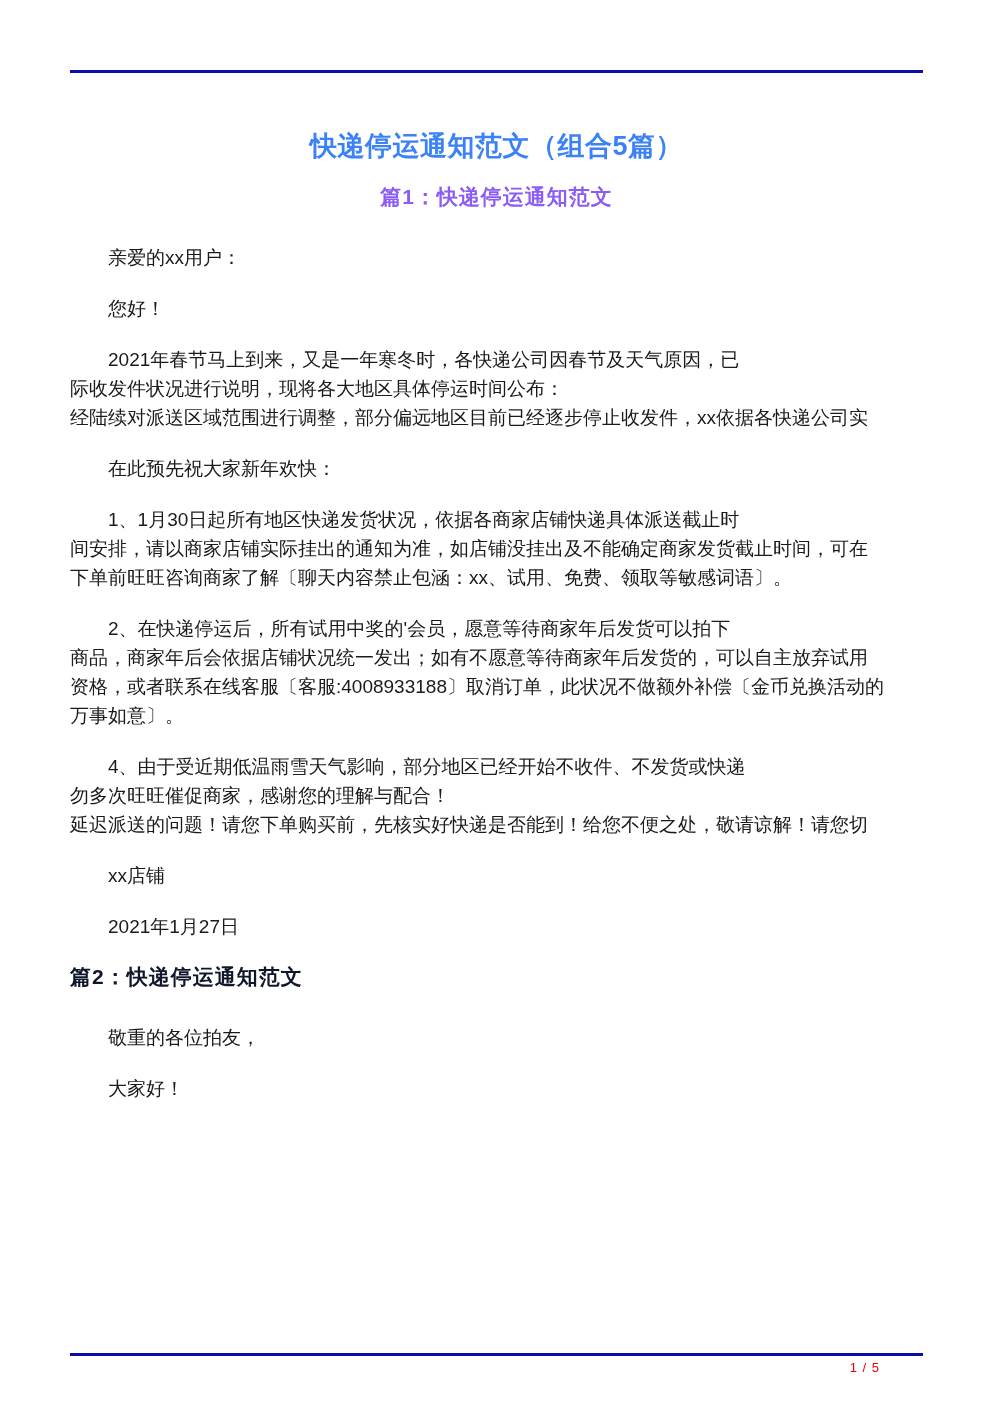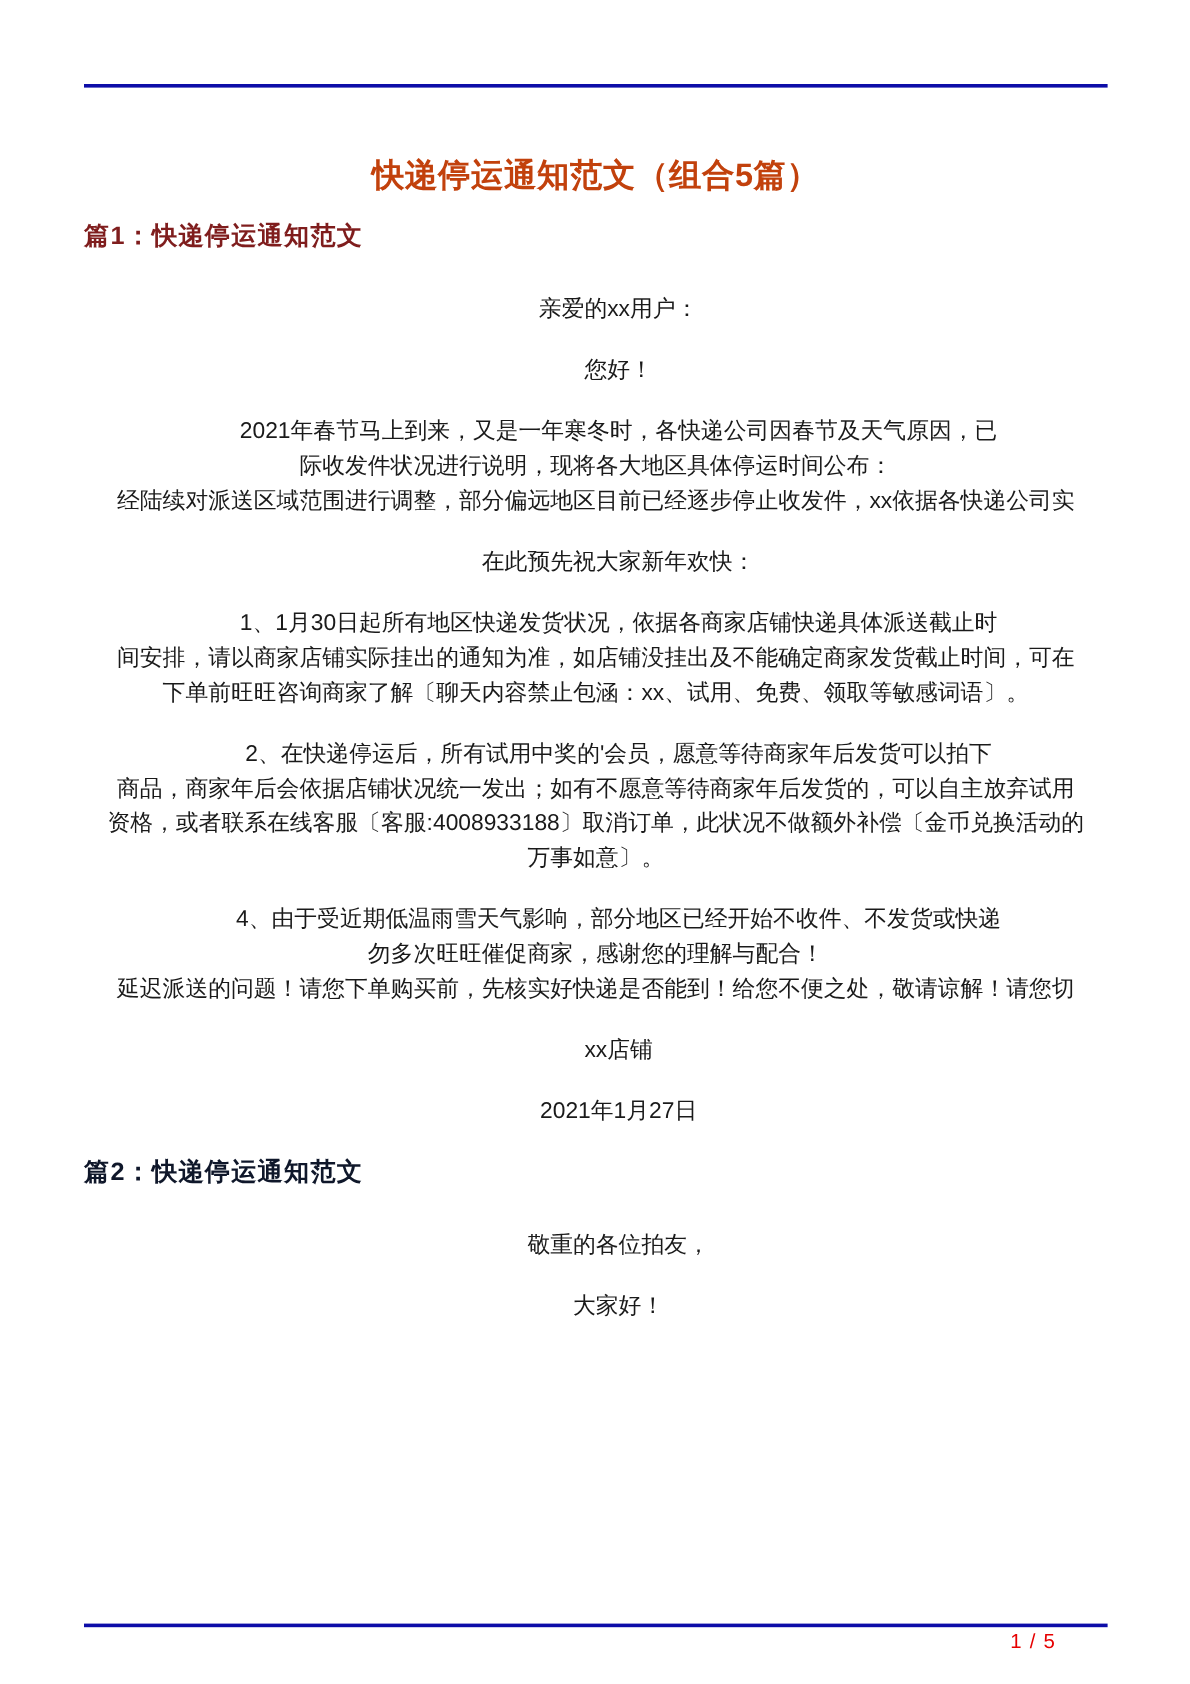--- a/index.html
+++ b/index.html
@@ -30,65 +30,64 @@
     top: 73px;
     left: 70px;
     width: 853px;
   }
   .doc-title {
     margin: 56px 0 6px 0;
     text-align: center;
     font-size: 27px;
     line-height: 34px;
     font-weight: bold;
-    color: #c2410c;
+    color: #3b82f6;
     letter-spacing: 0.5px;
   }
   .sec-heading {
     margin: 20px 0 32px 0;
     font-size: 21px;
     line-height: 28px;
     font-weight: bold;
     color: #ee1111;
     letter-spacing: 1px;
   }
   .para {
     margin: 0 0 22px 0;
     font-size: 19px;
     line-height: 29px;
     font-weight: 500;
   }
   .para .line {
     white-space: nowrap;
-    text-align: center;
   }
   .para .line.first {
     text-indent: 2em;
   }
   .page-number {
     position: absolute;
     top: 1358px;
     right: 112px;
-    font-size: 17px;
+    font-size: 13px;
     line-height: 20px;
     color: #e60000;
     letter-spacing: 1px;
   }
 </style>
 </head>
 <body>
 
 <div class="page" style="color: rgb(26, 26, 26);">
   <div class="rule top" style="background: rgb(13, 13, 168);"></div>
 
   <div class="content">
     <h1 class="doc-title">快递停运通知范文（组合5篇）</h1>
     <div id="sections">
         <section>
-          <h2 class="sec-heading" style="color: #7f1d1d;">篇1：快递停运通知范文</h2>
+          <h2 class="sec-heading" style="color: #8b5cf6; text-align: center;">篇1：快递停运通知范文</h2>
           <div class="para">
             <div class="line first">亲爱的xx用户：</div>
           </div>
           <div class="para">
             <div class="line first">您好！</div>
           </div>
           <div class="para">
             <div class="line first">2021年春节马上到来，又是一年寒冬时，各快递公司因春节及天气原因，已</div>
             <div class="line">际收发件状况进行说明，现将各大地区具体停运时间公布：</div>
             <div class="line">经陆续对派送区域范围进行调整，部分偏远地区目前已经逐步停止收发件，xx依据各快递公司实</div>

